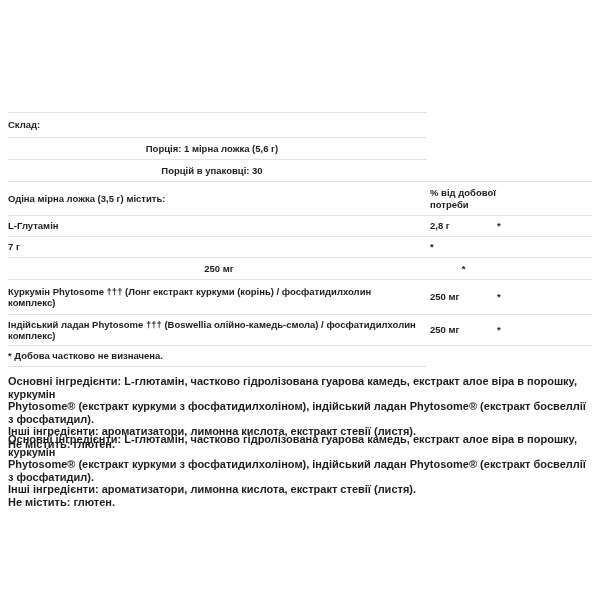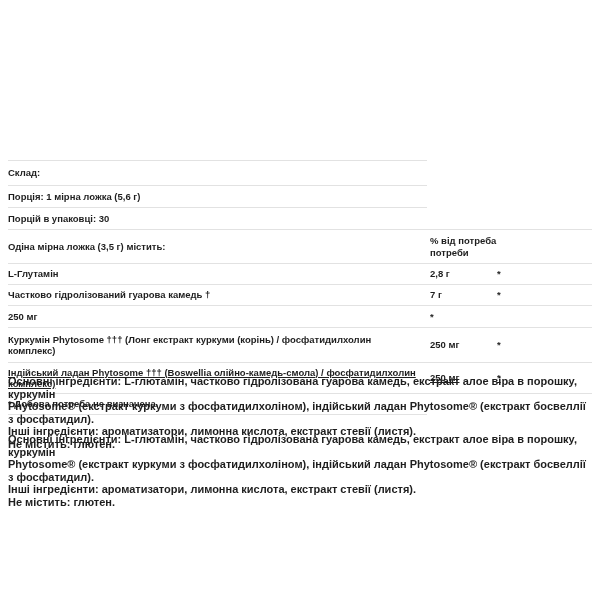--- a/index.html
+++ b/index.html
@@ -11,43 +11,42 @@
     font-family: "Liberation Sans", sans-serif;
     font-weight: 700;
     color: #1e1e1e;
     overflow: hidden;
   }
   .tbl {
     position: absolute;
     top: 112px;
     left: 8px;
     width: 584px;
-    margin-top: 48px;
   }
   .hr { height: 1px; background: #e2e2e2; }
   .hr.short { width: 419px; }
   .hr.full  { width: 584px; }
 
   .row {
     display: grid;
     grid-template-columns: 422px 67px auto;
     align-items: center;
     font-size: 9.5px;
     line-height: 11.5px;
   }
   .row .c1 { padding-right: 14px; white-space: pre-line; }
   .row .c2 { white-space: pre-line; }
   .row .c3 { white-space: pre-line; }
 
   .r-h24 { height: 24px; }
-  .r-h21 { height: 21px; }
+  .r-h21 { height: 21px; text-align: center; }
   .r-h20 { height: 20px; }
   .r-h33 { height: 33px; }
   .r-h34 { height: 34px; }
-  .r-h30 { height: 30px; text-decoration: underline; }
+  .r-h30 { height: 30px; }
 
   .desc {
     position: absolute;
     left: 8px;
     top: 375px;
     width: 586px;
     font-size: 11px;
     line-height: 12.6px;
     white-space: pre-line;
   }
@@ -78,34 +77,33 @@
 
     <div class="row r-h21">
       <div class="c1">Порцій в упаковці: 30</div>
       <div class="c2"></div>
       <div class="c3"></div>
     </div>
     <div class="hr full"></div>
 
     <div class="row r-h33">
       <div class="c1">Одіна мірна ложка (3,5 г) містить:</div>
-      <div class="c3">% від потреба
+      <div class="c3">% від добової
 потреби</div>
     </div>
     <div class="hr full"></div>
 
     <div class="row r-h20">
       <div class="c1">L-Глутамін</div>
       <div class="c2">2,8 г</div>
       <div class="c3">*</div>
     </div>
     <div class="hr full"></div>
 
     <div class="row r-h20">
-      <div class="c1">Частково гідролізований гуарова камедь †</div>
       <div class="c2">7 г</div>
       <div class="c3">*</div>
     </div>
     <div class="hr full"></div>
 
     <div class="row r-h21">
       <div class="c2">250 мг</div>
       <div class="c3">*</div>
     </div>
     <div class="hr full"></div>
@@ -120,21 +118,21 @@
 
     <div class="row r-h30">
       <div class="c1">Індійський ладан Phytosome ††† (Boswellia олійно-камедь-смола) / фосфатидилхолин
 комплекс)</div>
       <div class="c2">250 мг</div>
       <div class="c3">*</div>
     </div>
     <div class="hr full"></div>
 
     <div class="row r-h20">
-      <div class="c1">* Добова потреба не визначена.</div>
+      <div class="c1">* Добова частково не визначена.</div>
       <div class="c2"></div>
       <div class="c3"></div>
     </div>
     <div class="hr short"></div>
 
   </div>
 
   <div class="desc">Основні інгредієнти: L-глютамін, частково гідролізована гуарова камедь, екстракт алое віра в порошку, куркумін
 Phytosome® (екстракт куркуми з фосфатидилхоліном), індійський ладан Phytosome® (екстракт босвеллії з фосфатидил).
 Інші інгредієнти: ароматизатори, лимонна кислота, екстракт стевії (листя).

